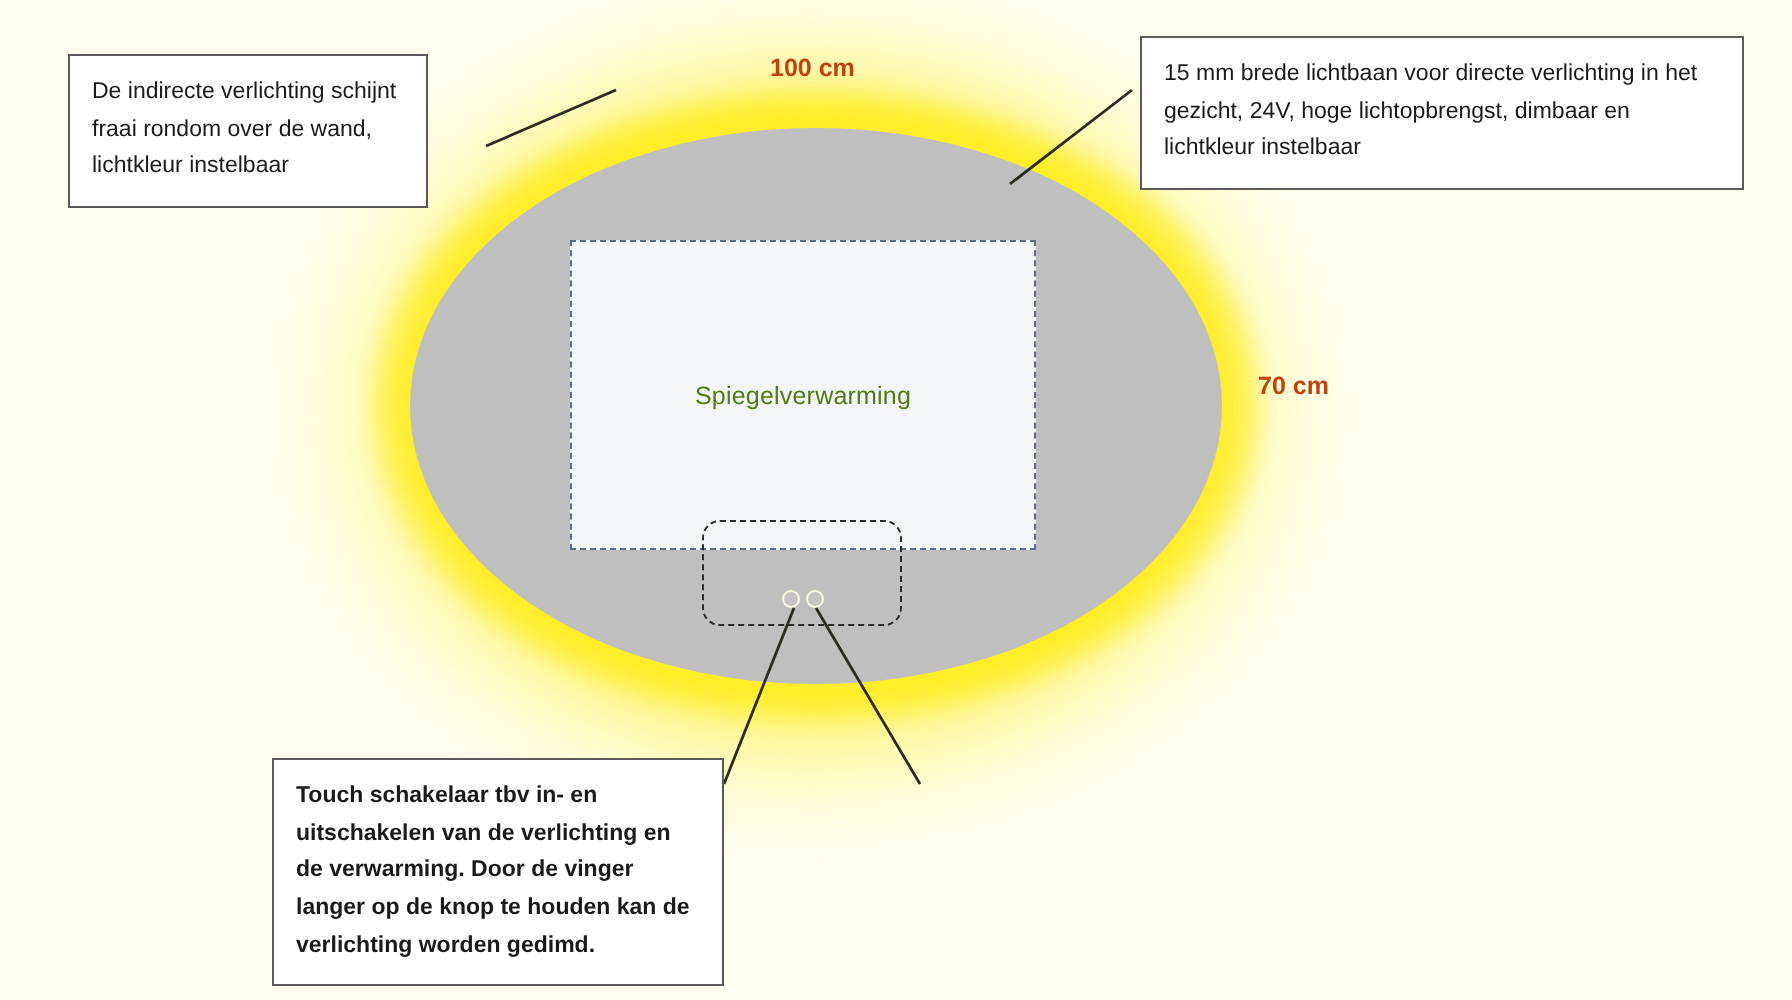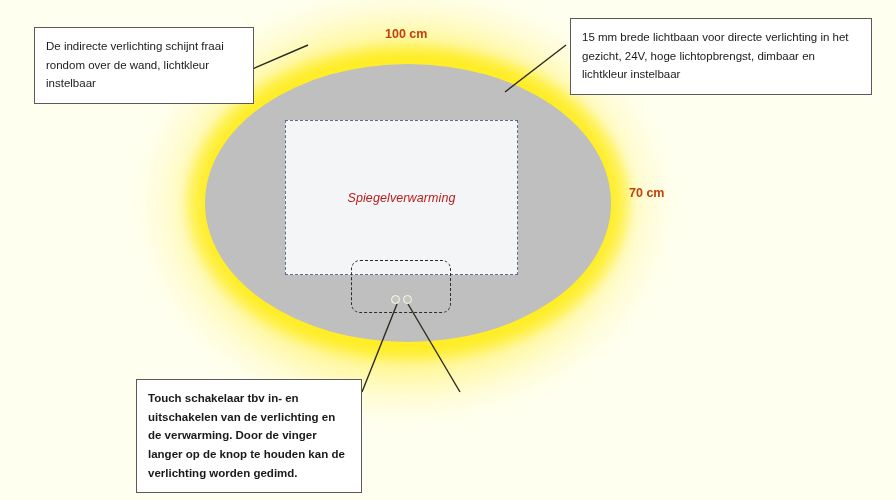--- a/index.html
+++ b/index.html
@@ -76,23 +76,22 @@
     height: 155px;
     background: #f4f5f7;
     border: 1px dashed #5b6b8c;
     box-sizing: border-box;
     display: flex;
     align-items: center;
     justify-content: center;
   }
   .heat-panel-label {
     font-size: 12.5px;
-    color: #b91c1c;
+    color: #4d7c0f;
     letter-spacing: 0.1px;
-    font-style: italic;
   }
 
   
   .touch-zone {
     position: absolute;
     left: 351px;
     top: 260px;
     width: 100px;
     height: 53px;
     border: 1.6px dashed #2b2b2b;
@@ -131,21 +130,21 @@
   .callout {
     position: absolute;
     background: #ffffff;
     border: 1.2px solid #5a5a5a;
     box-sizing: border-box;
     padding: 9px 11px 10px 11px;
     font-size: 11.5px;
     line-height: 1.62;
     color: #1a1a1a;
   }
-  .callout-tl { left: 34px;  top: 27px;  width: 220px; }
+  .callout-tl { left: 34px;  top: 27px;  width: 180px; }
   .callout-tr { left: 570px; top: 18px;  width: 302px; }
   .callout-bl { left: 136px; top: 379px; width: 226px; font-weight: bold; }
   .callout-br { left: 461px; top: 374px; width: 217px; }
 
   
   .dim {
     position: absolute;
     font-size: 12.5px;
     font-weight: bold;
     color: #c2410c;

